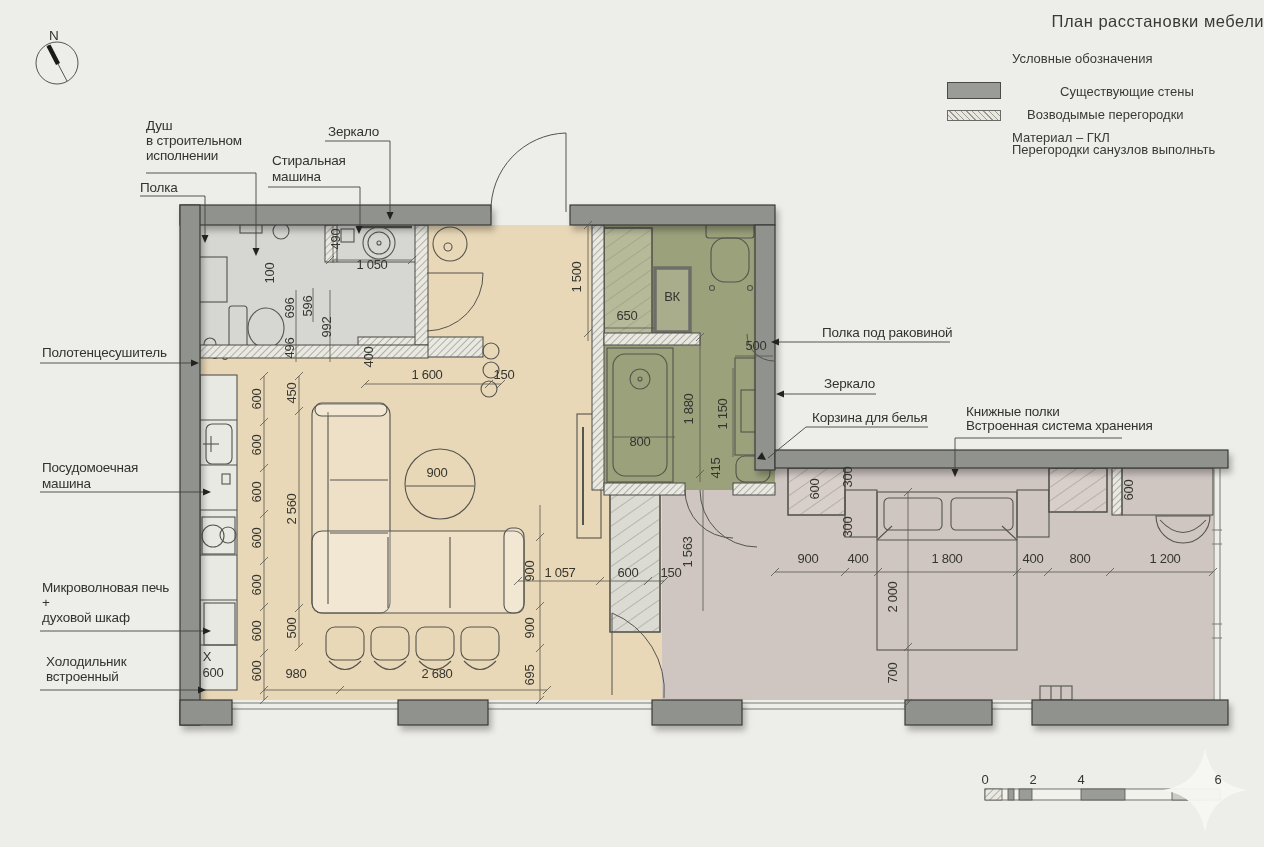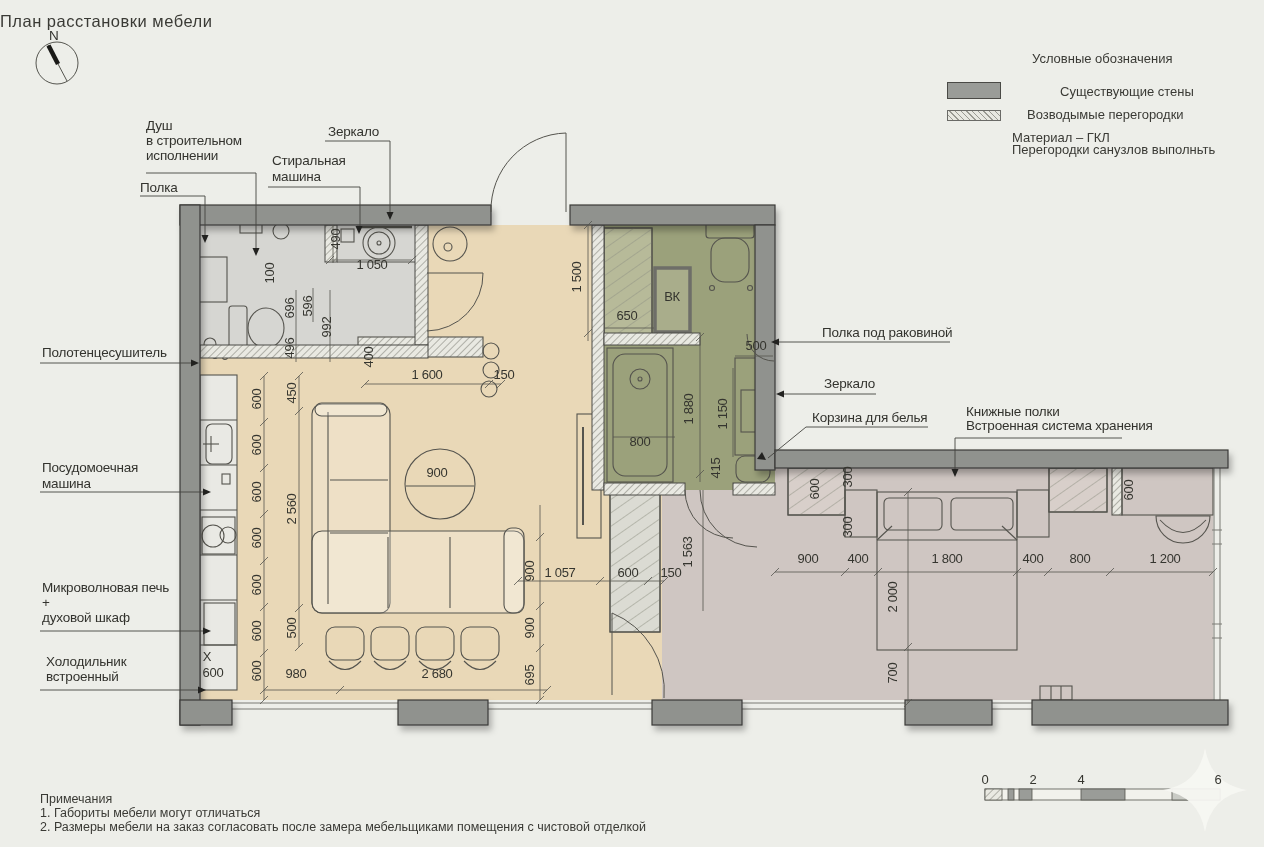--- a/index.html
+++ b/index.html
@@ -1,22 +1,22 @@
 <!DOCTYPE html>
 <html><head>
 <meta charset="utf-8">
 <style>
   html,body{margin:0;padding:0;}
   #stage{position:relative;width:1264px;height:847px;background:#edeee9;overflow:hidden;
          font-family:"Liberation Sans",sans-serif;color:#3a3a35;}
   #plan-svg{position:absolute;left:0;top:0;}
   .ovl{position:absolute;}
-  #title{left:0;top:12px;width:1264px;text-align:left;font-size:16.5px;letter-spacing:.5px;}
+  #title{left:0;top:12px;width:1264px;text-align:right;font-size:16.5px;letter-spacing:.5px;}
   .legend{left:947px;top:48px;width:310px;height:130px;font-size:13px;}
-  .legend .lg-title{position:absolute;left:65px;top:3px;margin-left:20px;}
+  .legend .lg-title{position:absolute;left:65px;top:3px;}
   .legend .sw1{position:absolute;left:0;top:34px;width:52px;height:15px;background:#9a9c98;border:1px solid #4a4a46;}
   .legend .sw2{position:absolute;left:0;top:62px;width:52px;height:9px;border:1px solid #6a6a66;
     background:repeating-linear-gradient(45deg,#e8e8e1,#e8e8e1 3px,#9a9a92 3px,#9a9a92 4px);}
   .legend .t1{position:absolute;left:65px;top:36px;margin-left:48px;}
   .legend .t2a{position:absolute;left:65px;top:59px;margin-left:15px;}
   .legend .t2b{position:absolute;left:65px;top:74px;margin-top:8px;}
   .legend .n1{position:absolute;left:65px;top:94px;}
   .legend .n2{position:absolute;left:65px;top:108px;}
   .notes{left:40px;top:792px;width:700px;font-size:12.5px;line-height:14px;}
   .notes div{white-space:nowrap;}
@@ -375,19 +375,14 @@
 <div class="ovl legend">
   <div class="lg-title">Условные обозначения</div>
   <div class="sw1"></div>
   <div class="t1">Существующие стены</div>
   <div class="sw2"></div>
   <div class="t2a">Возводымые перегородки</div>
   <div class="t2b">Материал – ГКЛ</div>
   <div class="n1">Перегородки санузлов выполньть</div>
 </div>
 
-<div class="ovl notes">
-  <div>Примечания</div>
-  <div>1. Габориты мебели могут отличаться</div>
-  <div>2. Размеры мебели на заказ согласовать после замера мебельщиками помещения с чистовой отделкой</div>
+
 </div>
 
-</div>
-
 </body></html>

